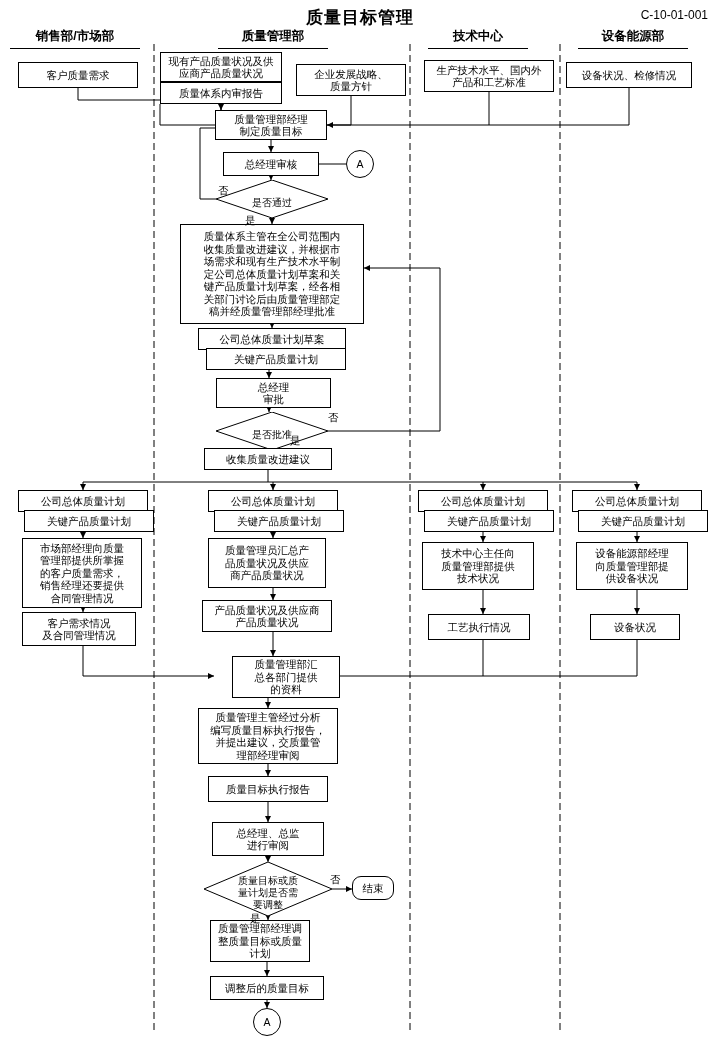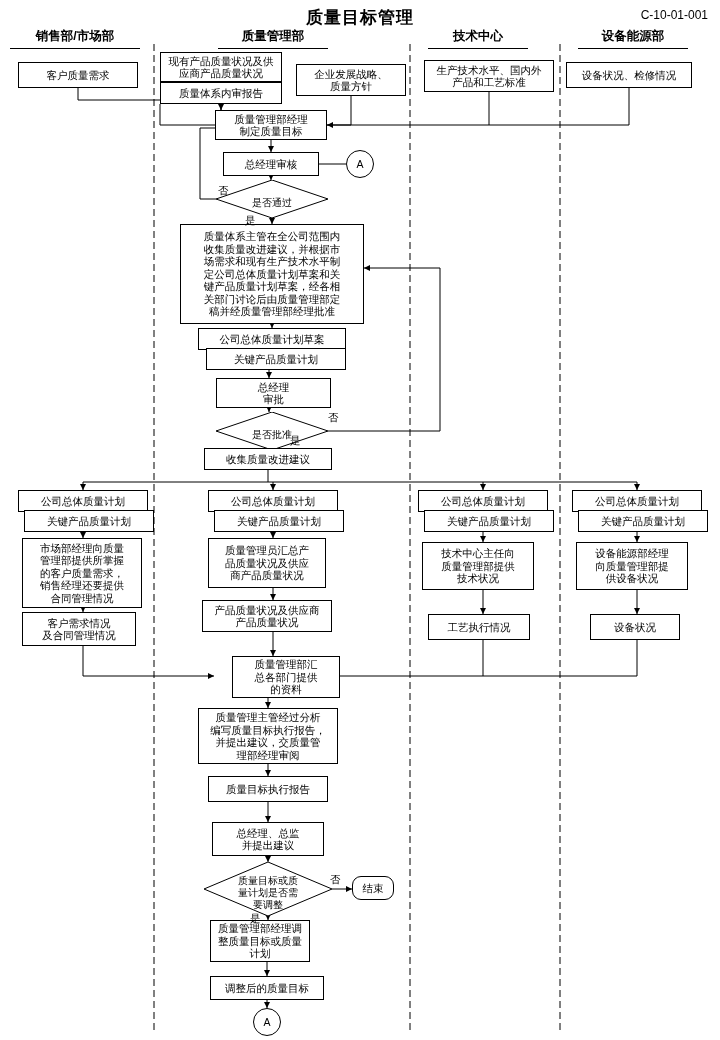--- a/index.html
+++ b/index.html
@@ -194,21 +194,21 @@
       <div class="node plain" style="left: 590px; top: 614px; width: 90px; height: 26px;">设备状况</div>
       <div class="node plain" style="left: 224px; top: 656px; width: 108px; height: 42px; margin-left: 8px;">质量管理部汇
 总各部门提供
 的资料</div>
       <div class="node plain" style="left: 198px; top: 708px; width: 140px; height: 56px;">质量管理主管经过分析
 编写质量目标执行报告，
 并提出建议，交质量管
 理部经理审阅</div>
       <div class="node plain" style="left: 208px; top: 776px; width: 120px; height: 26px;">质量目标执行报告</div>
       <div class="node plain" style="left: 212px; top: 822px; width: 112px; height: 34px;">总经理、总监
-并提出建议</div>
+进行审阅</div>
       <div class="diamond-wrap" style="left: 204px; top: 862px; width: 128px; height: 54px;">
         <svg width="128" height="54" viewBox="0 0 128 54">
           <polygon points="64,0 128,27 64,54 0,27" fill="#fff" stroke="#000" stroke-width="1"></polygon>
         </svg>
         <div class="diamond-label">质量目标或质
 量计划是否需
 要调整</div>
       </div>
       <div class="node term" style="left: 352px; top: 876px; width: 42px; height: 24px;">结束</div>
       <div class="node plain" style="left: 210px; top: 920px; width: 100px; height: 42px;">质量管理部经理调

